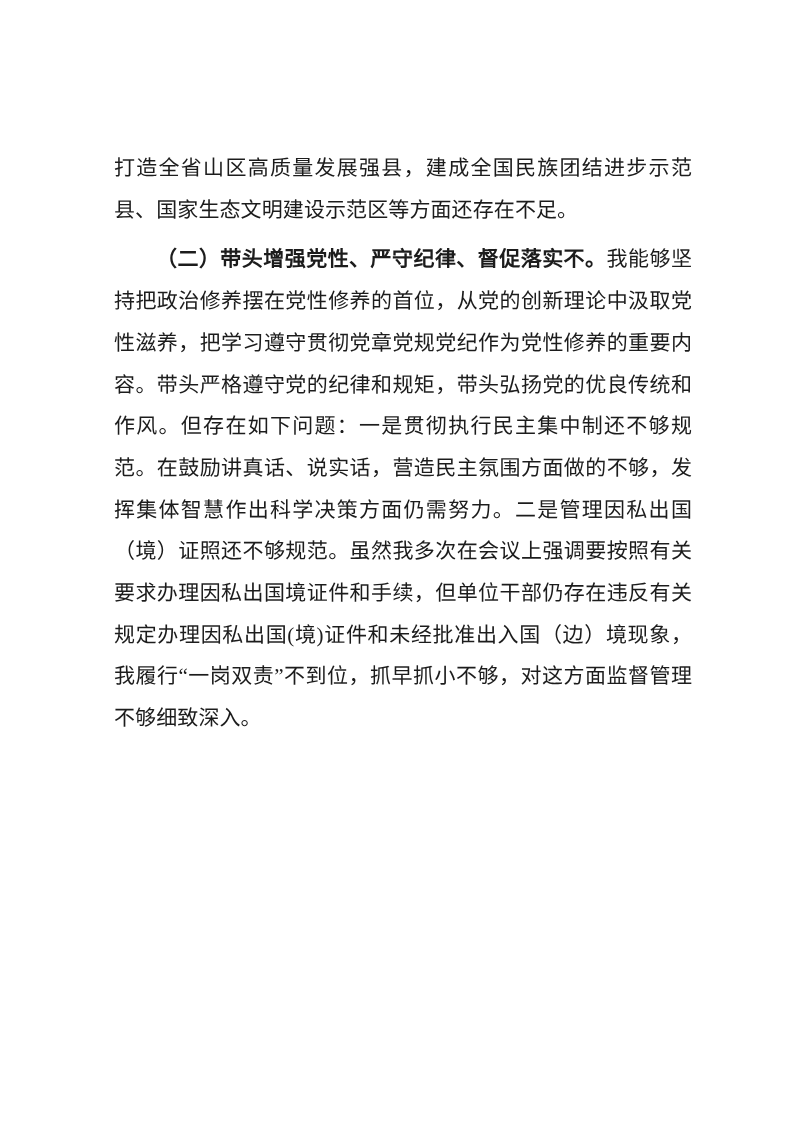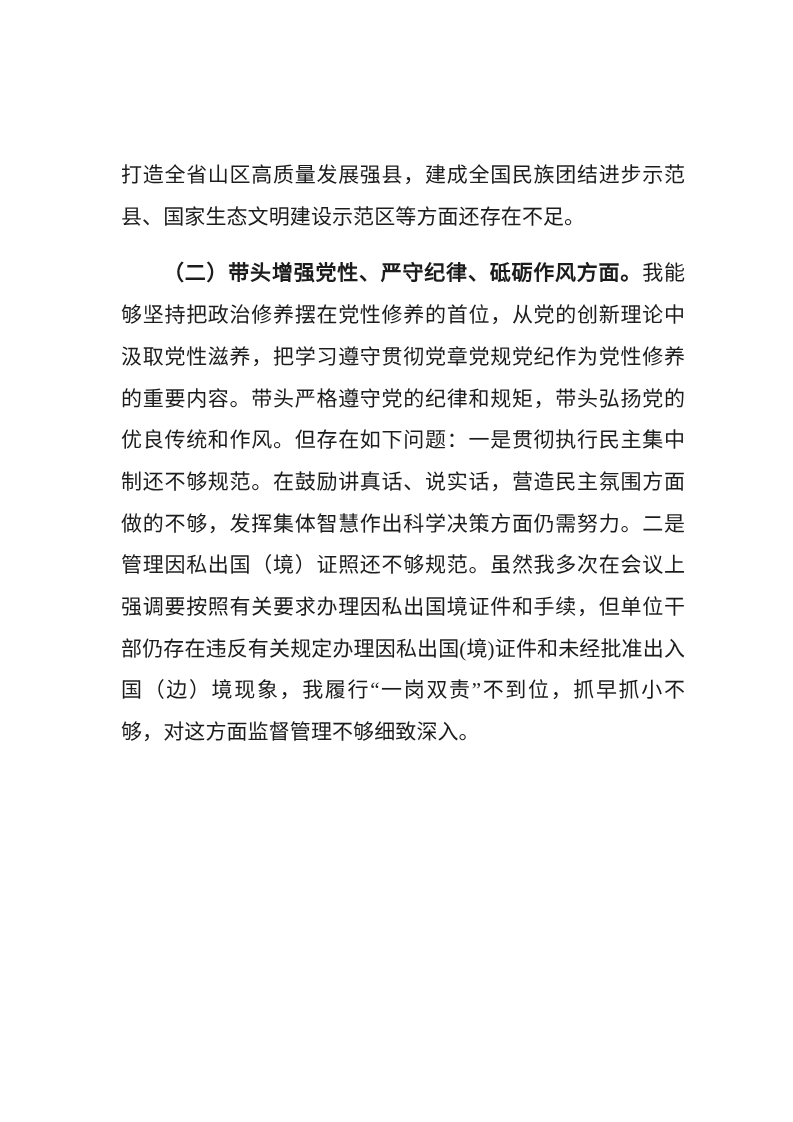--- a/index.html
+++ b/index.html
@@ -16,21 +16,21 @@
     font-family: "Liberation Serif", "DejaVu Serif", serif;
     color: #1c1c1c;
   }
   .text-block {
     position: absolute;
     left: 106px;
     top: 140px;
     width: 594px;
   }
   .para {
-    margin: 15px;
+    margin: 8px;
     padding: 0;
     font-size: 21px;
     line-height: 41.7px;
     text-align: justify;
     text-justify: inter-ideograph;
     word-break: break-all;
     letter-spacing: 0.1px;
     color: #1c1c1c;
     font-family: Liberation Serif, serif;
   }
@@ -42,17 +42,17 @@
   }
 </style>
 </head>
 <body>
 
 <div class="page">
   <div class="text-block">
 
     <p class="para"><span>打造全省山区高质量发展强县，建成全国民族团结进步示范县、国家生态文明建设示范区等方面还存在不足。</span></p>
 
-    <p class="para indent"><span class="lead">（二）带头增强党性、严守纪律、砥砺作风方面。</span><span>我能够坚持把政治修养摆在党性修养的首位，从党的创新理论中汲取党性滋养，把学习遵守贯彻党章党规党纪作为党性修养的重要内容。带头严格遵守党的纪律和规矩，带头弘扬党的优良传统和作风。但存在如下问题：一是贯彻执行民主集中制还不够规范。在鼓励讲真话、说实话，营造民主氛围方面做的不够，发挥集体智慧作出科学决策方面仍需努力。二是管理因私出国（境）证照还不够规范。虽然我多次在会议上强调要按照有关要求办理因私出国境证件和手续，但单位干部仍存在违反有关规定办理因私出国(境)证件和未经批准出入国（边）境现象，我履行“一岗双责”不到位，抓早抓小不够，对这方面监督管理不够细致深入。</span></p>
+    <p class="para indent"><span class="lead">（二）带头增强党性、严守纪律、督促落实不。</span><span>我能够坚持把政治修养摆在党性修养的首位，从党的创新理论中汲取党性滋养，把学习遵守贯彻党章党规党纪作为党性修养的重要内容。带头严格遵守党的纪律和规矩，带头弘扬党的优良传统和作风。但存在如下问题：一是贯彻执行民主集中制还不够规范。在鼓励讲真话、说实话，营造民主氛围方面做的不够，发挥集体智慧作出科学决策方面仍需努力。二是管理因私出国（境）证照还不够规范。虽然我多次在会议上强调要按照有关要求办理因私出国境证件和手续，但单位干部仍存在违反有关规定办理因私出国(境)证件和未经批准出入国（边）境现象，我履行“一岗双责”不到位，抓早抓小不够，对这方面监督管理不够细致深入。</span></p>
 
 
   </div>
 </div>
 
 </body></html>

